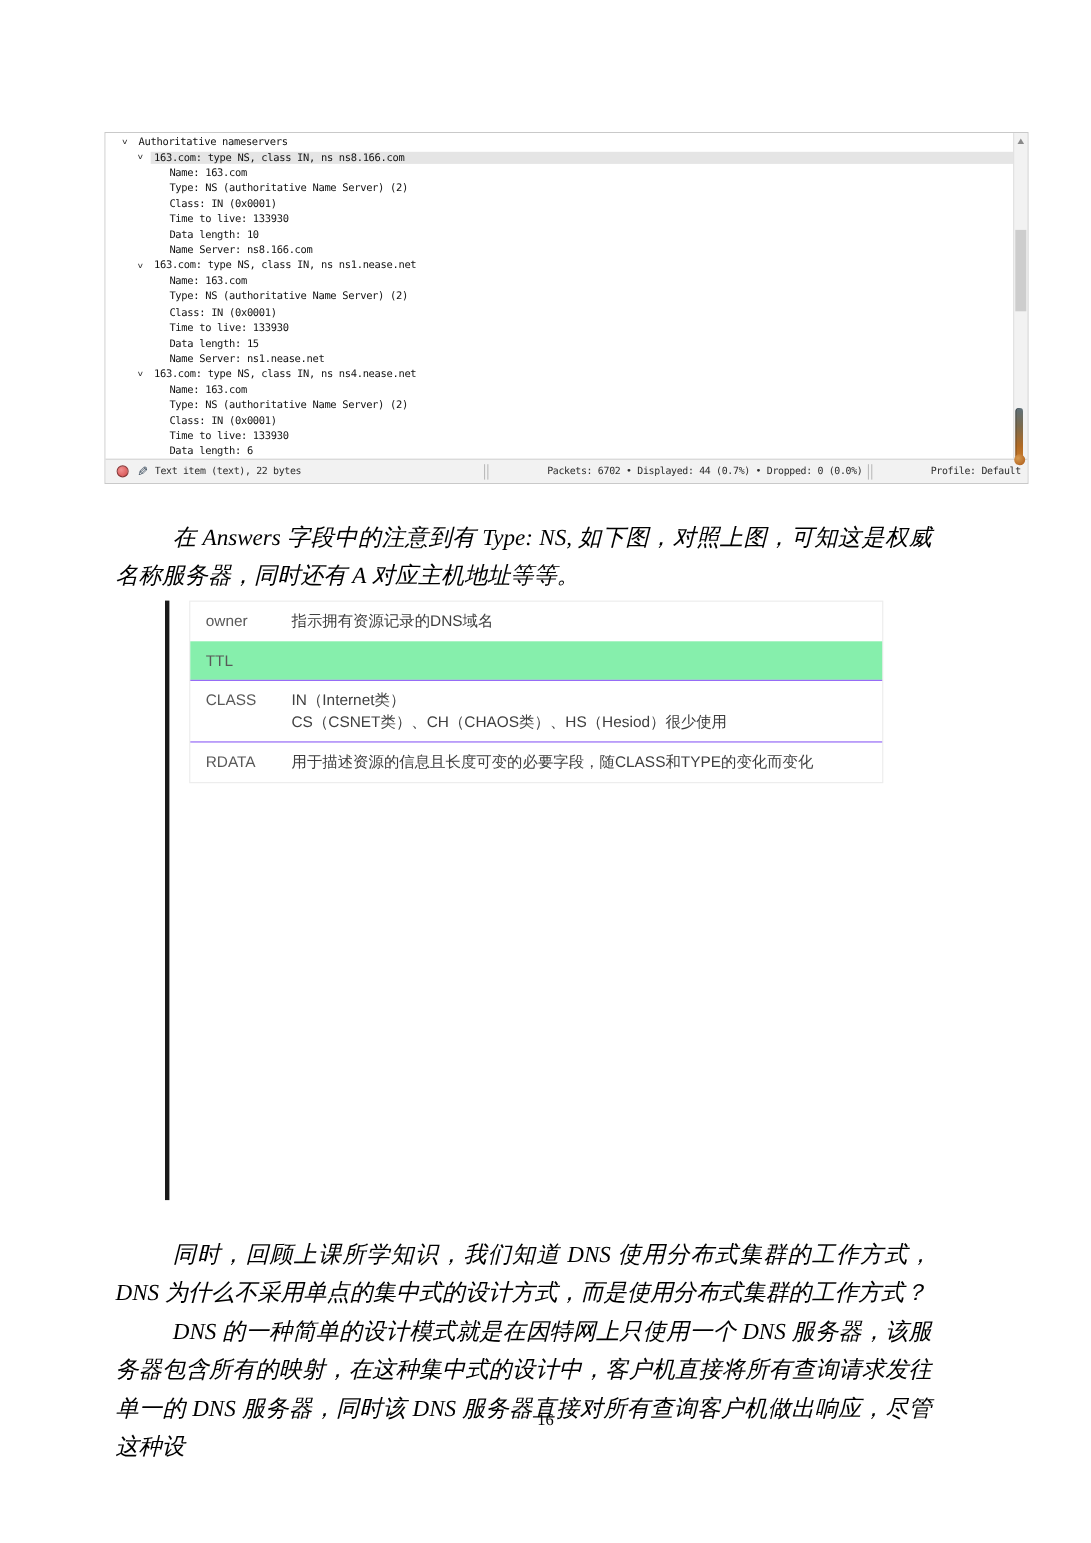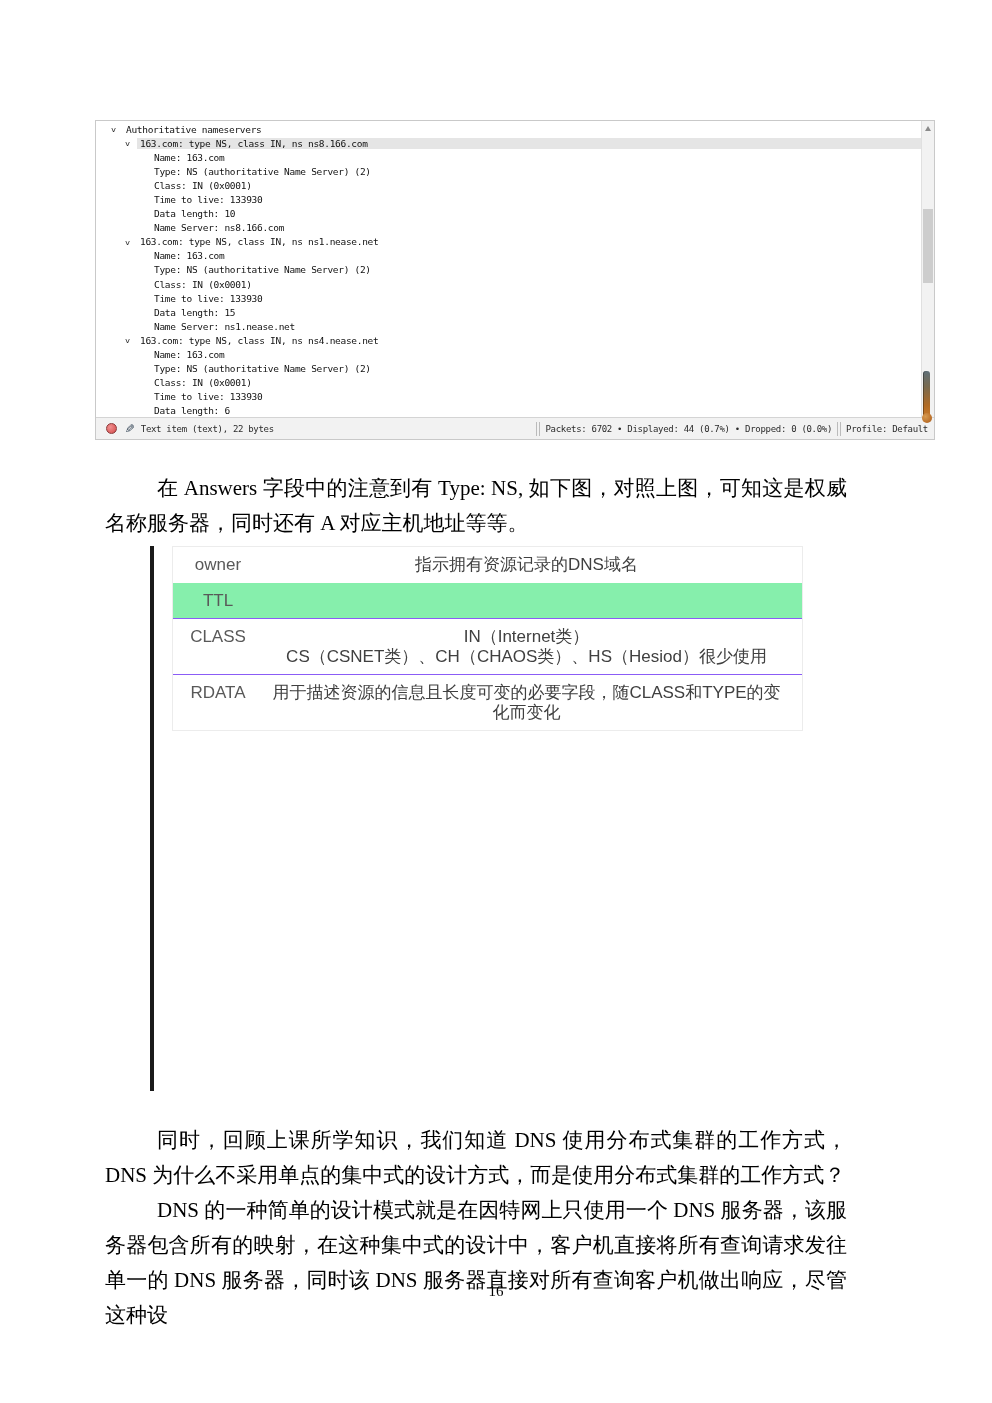--- a/index.html
+++ b/index.html
@@ -59,36 +59,36 @@
   }
   .st-dot{
     width:11px;height:11px;border-radius:50%;flex:none;margin:0 4px 0 6px;
     background:radial-gradient(circle at 35% 35%,#f09090,#dd5f5f 70%,#a83838);
     border:1px solid #8b3a3a;box-sizing:border-box;
   }
   .st-pencil{flex:none;font-size:12px;line-height:12px;margin:0 6px 0 4px;color:#2c3e50;
     font-family:"DejaVu Sans",sans-serif;transform:scaleX(-1);}
   .st-left{flex:1;white-space:nowrap;overflow:hidden;}
   .st-sep{flex:none;width:2px;height:14px;border-left:1px solid #bbb;border-right:1px solid #bbb;margin:0 5px;}
-  .st-mid,.st-right{flex:none;white-space:nowrap;}
+  .st-mid,.st-right{flex:none;white-space:nowrap;margin-left:48px;}
   .st-right{margin-right:2px;}
 
   
   .para-block{position:absolute;left:105px;width:742px;font-size:21px;line-height:35px;text-align:justify;color:#000;}
   .pb-1{top:471px;}
   .pb-2{top:1123px;}
-  .para{margin:0;text-indent:52px;}
+  .para{margin:0;text-indent:52px;font-style:italic;}
 
   
   .table-wrap{position:absolute;left:150px;top:546px;}
   .change-bar{position:absolute;left:0;top:0;width:4px;height:545px;background:#1a1a1a;}
   .doc-table{
     position:absolute;left:22px;top:0;width:631px;box-sizing:border-box;
-    font-family:"Liberation Sans","DejaVu Sans",sans-serif;font-size:17px;line-height:19.5px;
-    border:1px solid #ececec;background:#fff;color:#404040;text-align:center;
+    font-family:"Liberation Sans","DejaVu Sans",sans-serif;font-size:14px;line-height:19.5px;
+    border:1px solid #ececec;background:#fff;color:#404040;
   }
   .t-row{display:flex;}
   .t-row + .t-row{border-top:1px solid #8b5cf6;}
   .t-row.blue{background:#86efac;border-top:none;}
   .t-label{flex:none;width:62px;padding:8px 0 8px 14px;color:#595959;box-sizing:content-box;}
   .t-content{flex:1;padding:8px 14px 8px 16px;white-space:pre-line;}
 
   
   .page-num{position:absolute;left:0;top:1283px;width:100%;text-align:center;font-size:15px;color:#000;}
 </style>

